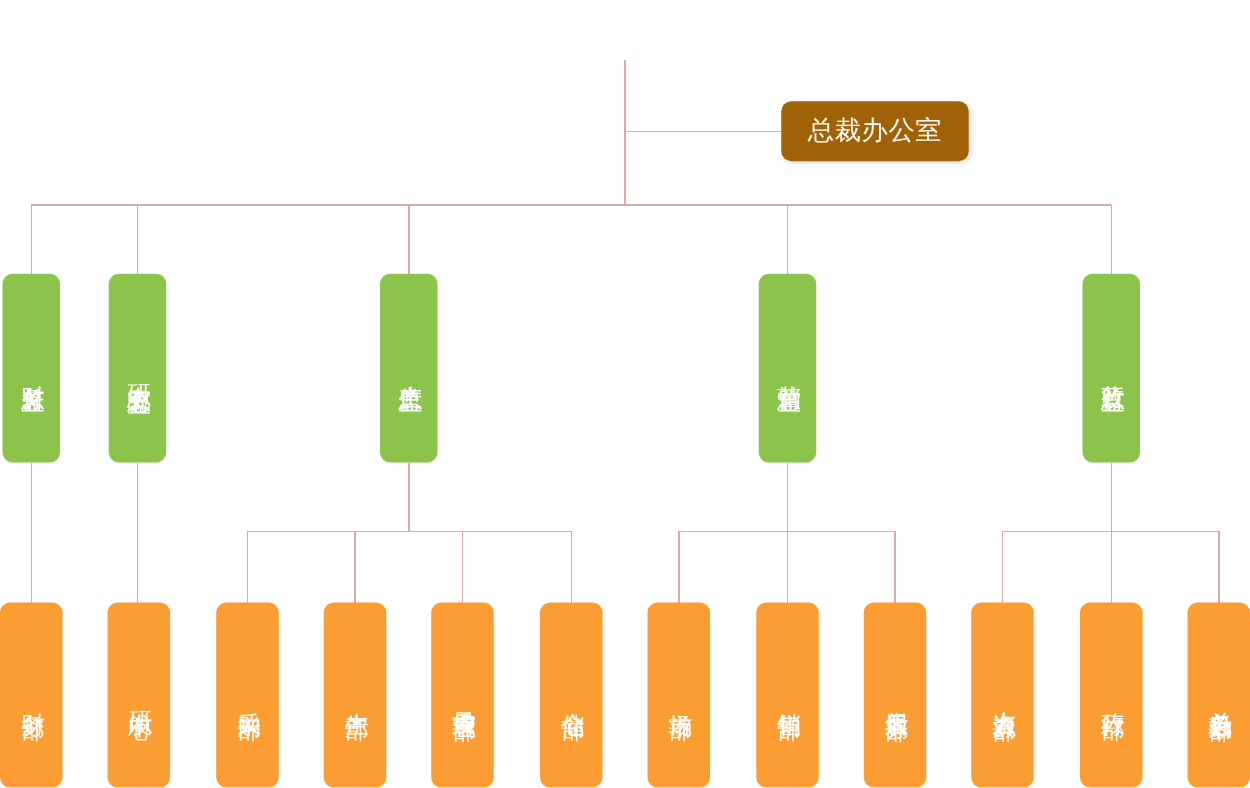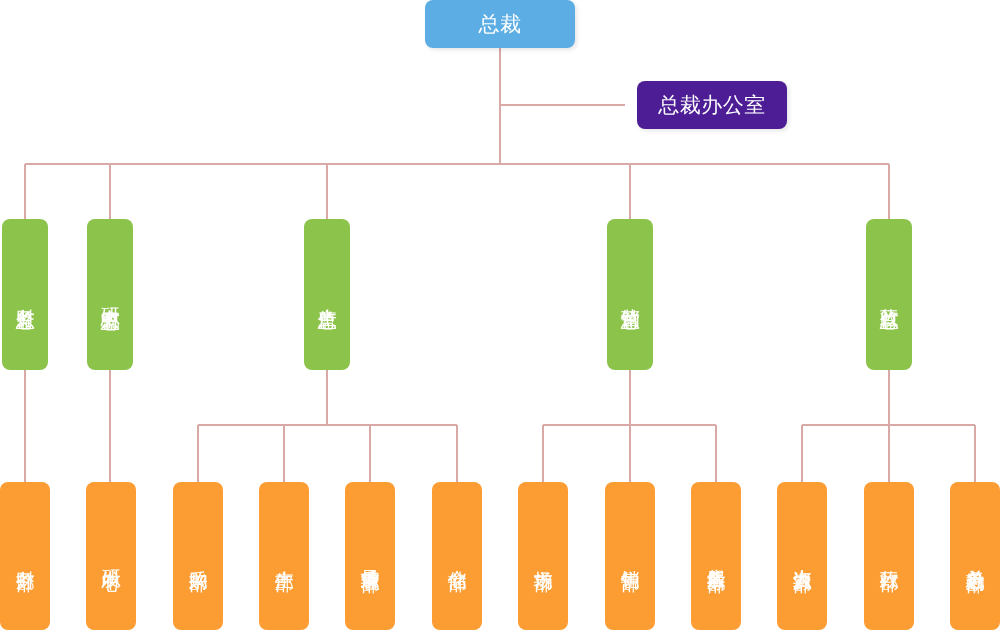--- a/index.html
+++ b/index.html
@@ -50,21 +50,21 @@
   }
   
   .node.vert .node-label {
     writing-mode: vertical-rl;
     text-orientation: upright;
     font-size: 19px;
     line-height: 1.08;
     letter-spacing: 1px;
   }
   .node.level-exec   { background: #5BADE3; }
-  .node.level-office { background: #4c1d95; margin-left: 12px; }
+  .node.level-office { background: #a16207; }
   .node.level-dir    { background: #8CC34A; }
   .node.level-dept   { background: #FB9D33; }
 </style>
 </head>
 <body>
 
 <div id="chart-root">
 
   <svg id="connector-layer" viewBox="0 0 1000 630" width="1000" height="630">
     <g stroke="#D9A9A6" stroke-width="1.2" fill="none" shape-rendering="crispEdges">
@@ -99,23 +99,20 @@
       <path d="M716,425 L716,482"></path>
 
       <path d="M889,370 L889,425"></path>
       <path d="M802,425 L975,425"></path>
       <path d="M802,425 L802,482"></path>
       <path d="M889,425 L889,482"></path>
       <path d="M975,425 L975,482"></path>
     </g>
   </svg>
 
-  <div class="node horiz level-exec" style="left:425px; top:0px; width:150px; height:48px;">
-    <span class="node-label">总裁</span>
-  </div>
 
   <div class="node horiz level-office" style="left:625px; top:81px; width:150px; height:48px;">
     <span class="node-label">总裁办公室</span>
   </div>
 
   <div class="node vert level-dir" style="left:2px; top:219px; width:46px; height:151px;">
     <span class="node-label">财务总监</span>
   </div>
 
   <div class="node vert level-dir" style="left:87px; top:219px; width:46px; height:151px;">

